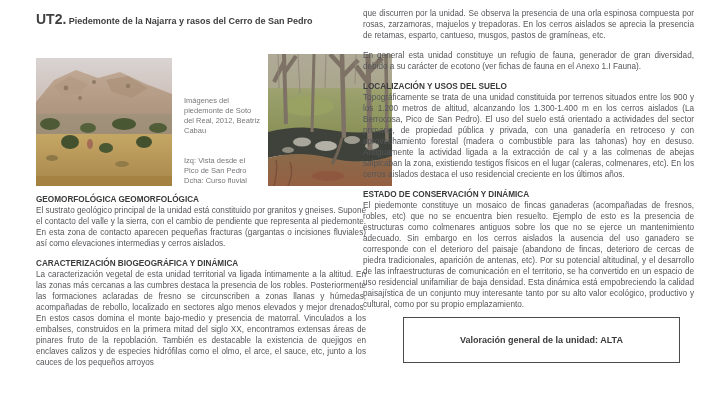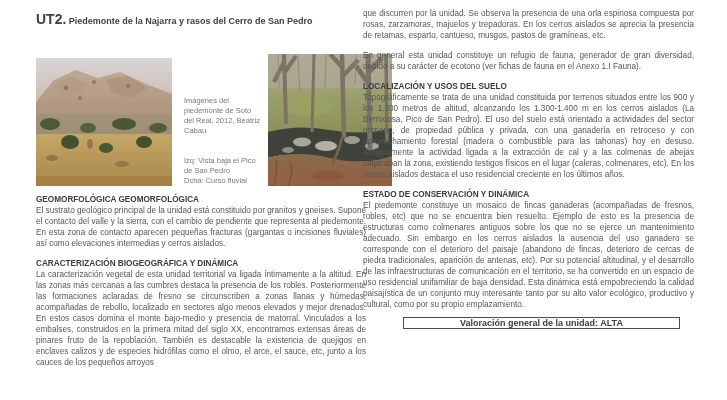--- a/index.html
+++ b/index.html
@@ -24,21 +24,21 @@
   .section{margin-top:9px;}
   .section-heading{
     font-size:8.2px;font-weight:bold;color:#3b3b3d;line-height:11px;
   }
   .body-text{
     font-size:8.2px;line-height:11px;color:#55565a;text-align:justify;
   }
   .continuation{margin-top:0;}
   .valuation-box{
     margin:7px 14px 0 40px;border:1px solid #4a4a4c;
-    padding:0 4px;text-align:center;
+    padding:17px 4px;text-align:center;
     font-size:9px;font-weight:bold;color:#3b3b3d;background:#fff;
   }
 </style>
 </head>
 <body>
 
 <div class="page">
 
   <div class="col-left">
 
@@ -82,21 +82,21 @@
         <ellipse cx="70" cy="90" rx="7" ry="5" fill="#4a5733"></ellipse>
         <ellipse cx="108" cy="84" rx="8" ry="6" fill="#43512f"></ellipse>
         <ellipse cx="54" cy="86" rx="3" ry="5" fill="#9c5f54" opacity="0.8"></ellipse>
         <ellipse cx="16" cy="100" rx="6" ry="3" fill="#7a6a3e" opacity="0.7"></ellipse>
         <ellipse cx="86" cy="106" rx="7" ry="3" fill="#7a6a3e" opacity="0.6"></ellipse>
         <rect x="0" y="118" width="136" height="10" fill="#a2803f" opacity="0.8"></rect>
       </svg>
 
       <div class="photo-caption">
         <div class="cap1">Imágenes del piedemonte de Soto del Real, 2012, Beatriz Cabau</div>
-        <div class="cap2">Izq: Vista baja el Pico de San Pedro</div>
+        <div class="cap2">Izq: Vista desde el Pico de San Pedro</div>
         <div class="cap3">Dcha: Curso fluvial</div>
       </div>
 
       <svg class="photo" width="124" height="132" viewBox="0 0 124 132">
         <defs>
           <linearGradient id="meadR" x1="0" y1="0" x2="0" y2="1">
             <stop offset="0" stop-color="#b9b4a2"></stop>
               <stop offset="0.5" stop-color="#9aa06b"></stop>
               <stop offset="1" stop-color="#8a9158"></stop>
           </linearGradient>

